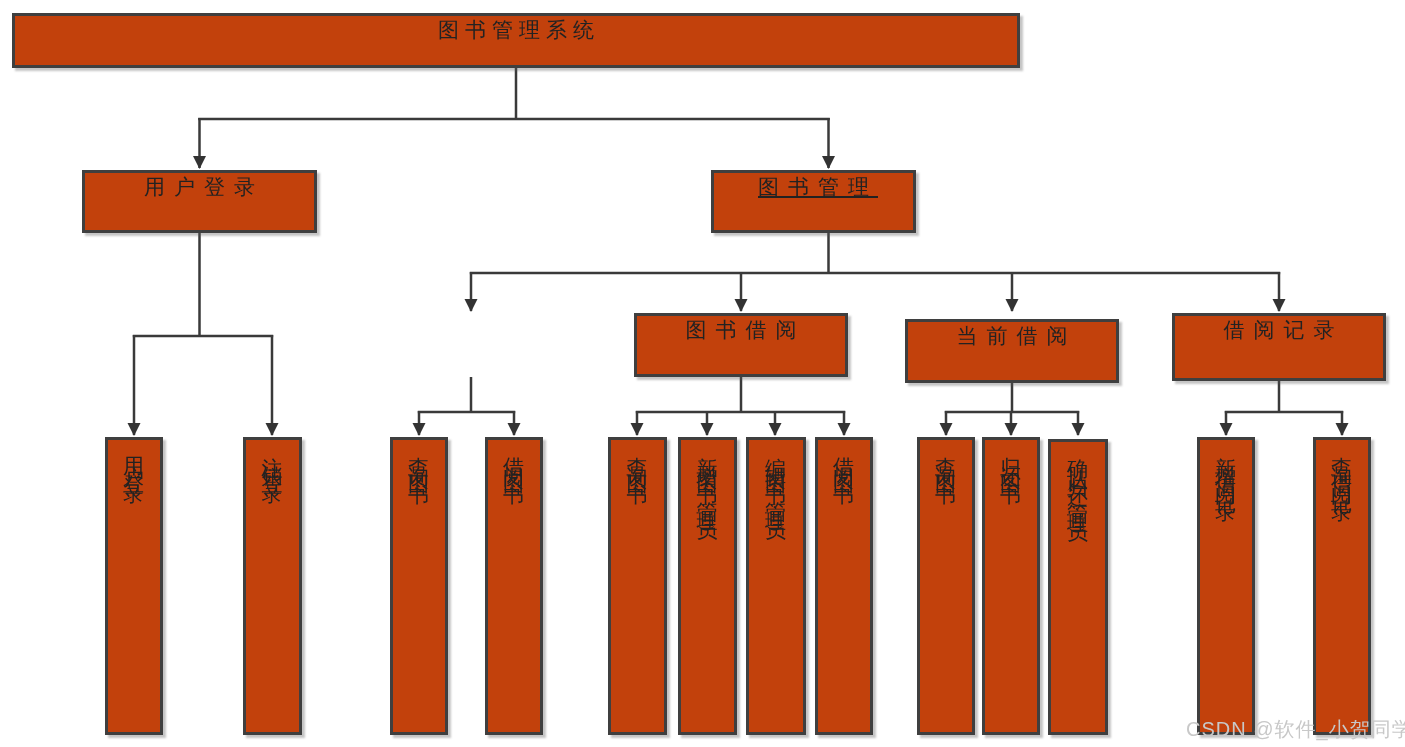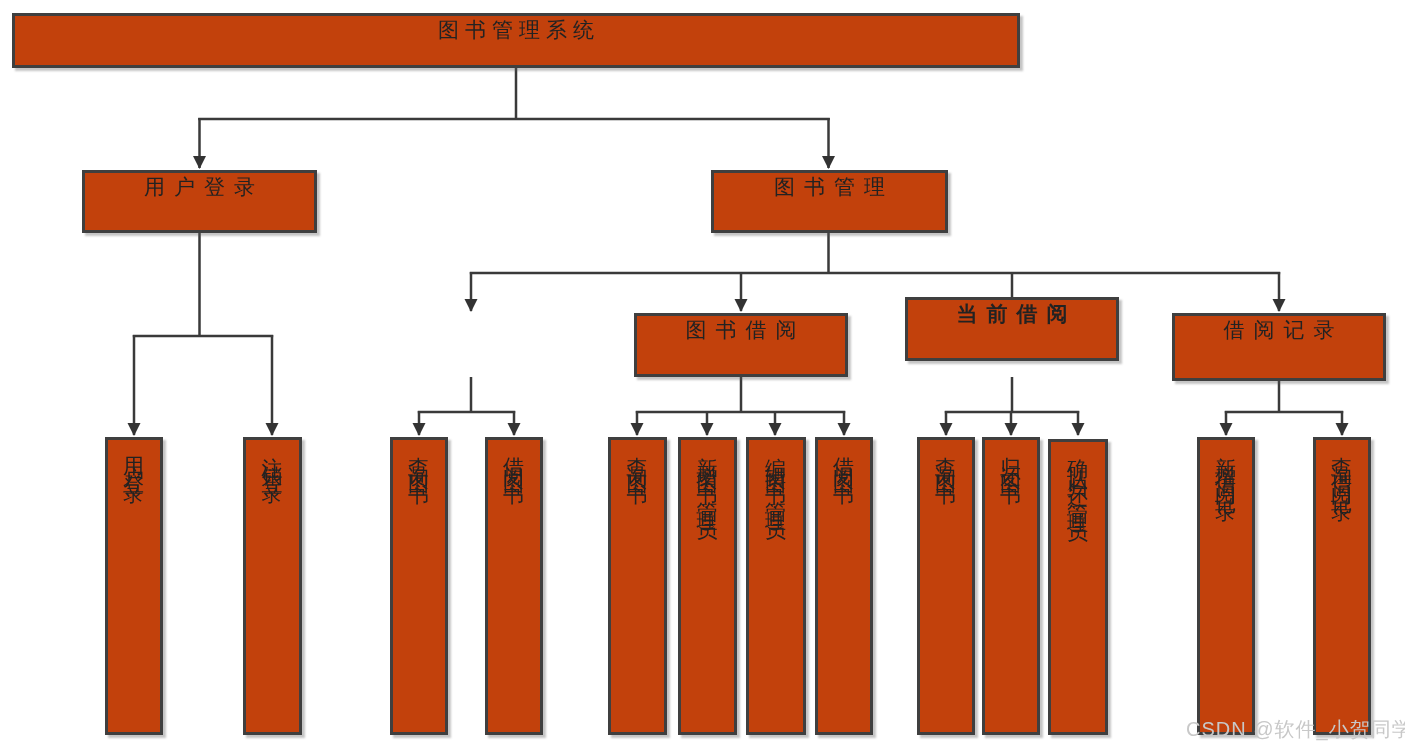--- a/index.html
+++ b/index.html
@@ -105,28 +105,28 @@
     </g>
   </svg>
 
   <div class="node" style="left:12px; top:13px; width:1008px; height:55px;">
     <span class="label-root">图书管理系统</span>
   </div>
 
   <div class="node" style="left:82px; top:170px; width:235px; height:63px;">
     <span class="label-h">用户登录</span>
   </div>
-  <div class="node" style="left:711px; top:170px; width:237px; height:63px;">
+  <div class="node" style="left:711px; top:170px; width:205px; height:63px;text-decoration:underline;">
     <span class="label-h">图书管理</span>
   </div>
 
   <div class="node" style="left:634px; top:313px; width:214px; height:64px;">
     <span class="label-h">图书借阅</span>
   </div>
-  <div class="node" style="left:905px; top:297px; width:214px; height:64px;font-weight:bold;">
+  <div class="node" style="left:905px; top:319px; width:214px; height:64px;">
     <span class="label-h">当前借阅</span>
   </div>
   <div class="node" style="left:1172px; top:313px; width:214px; height:68px;">
     <span class="label-h">借阅记录</span>
   </div>
 
   <div class="node" style="left:105px; top:437px; width:58px; height:298px;">
     <span class="label-v">用户登录</span>
   </div>
   <div class="node" style="left:243px; top:437px; width:59px; height:298px;">

